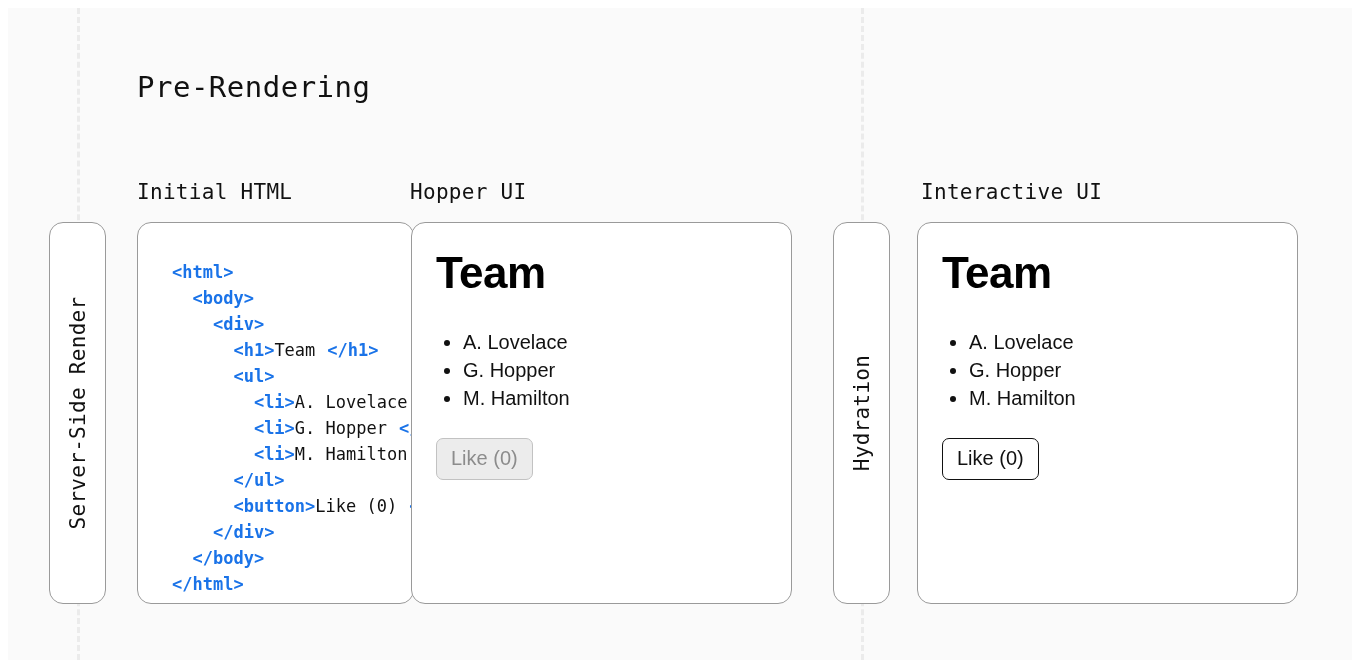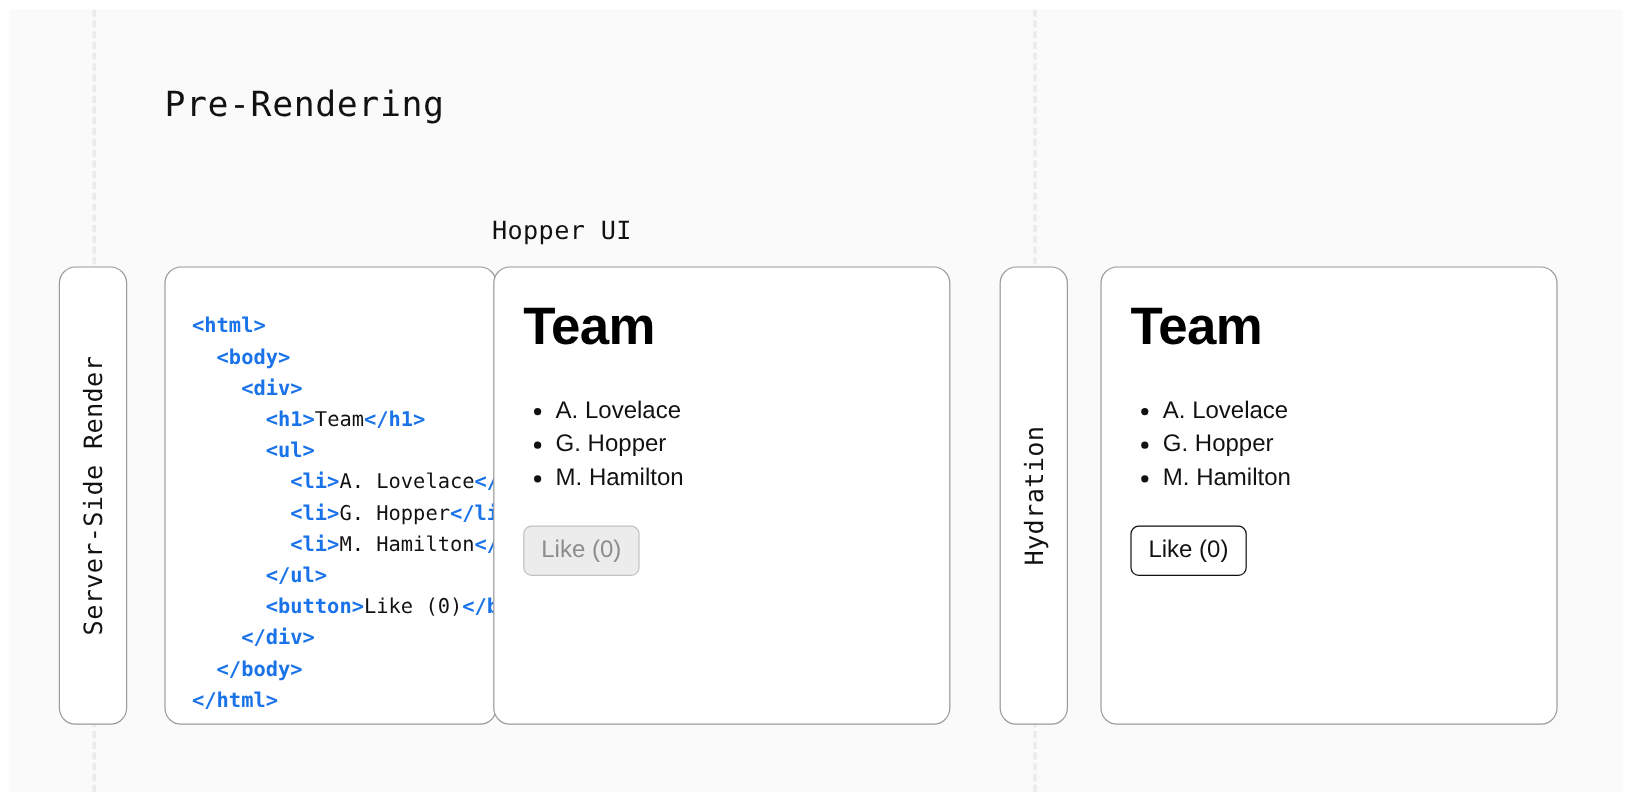--- a/index.html
+++ b/index.html
@@ -116,21 +116,21 @@
     position: absolute;
     left: 22px;
     top: 36px;
     font-family: "DejaVu Sans Mono", "Liberation Mono", monospace;
     font-size: 17px;
     line-height: 26px;
     white-space: pre;
     color: #111111;
   }
   #code-block .ln { display: block; white-space: pre; }
-  .tag { color: #1a73e8; font-weight: bold; }
+  .tag { color: #1a73e8; font-weight: bold; margin-left: 12px; }
   .txt { color: #111111; }
 
   
   .ui-inner {
     position: absolute;
     left: 24px;
     top: 26px;
     right: 10px;
   }
   .ui-h1 {
@@ -175,21 +175,23 @@
 </head>
 <body>
 
 <div id="stage">
 
   <div class="guide" id="guide-left"></div>
   <div class="guide" id="guide-right"></div>
 
   <div class="mono-title" id="page-title">Pre-Rendering</div>
 
+  <div class="mono-title col-label" id="label-initial-html">Initial HTML</div>
   <div class="mono-title col-label" id="label-initial-ui">Hopper UI</div>
+  <div class="mono-title col-label" id="label-interactive-ui">Interactive UI</div>
 
   <div class="pill" id="pill-ssr">
     <span class="pill-text">Server-Side Render</span>
   </div>
 
   <div class="pill" id="pill-hydration">
     <span class="pill-text">Hydration</span>
   </div>
 
   <div class="card" id="card-code">

